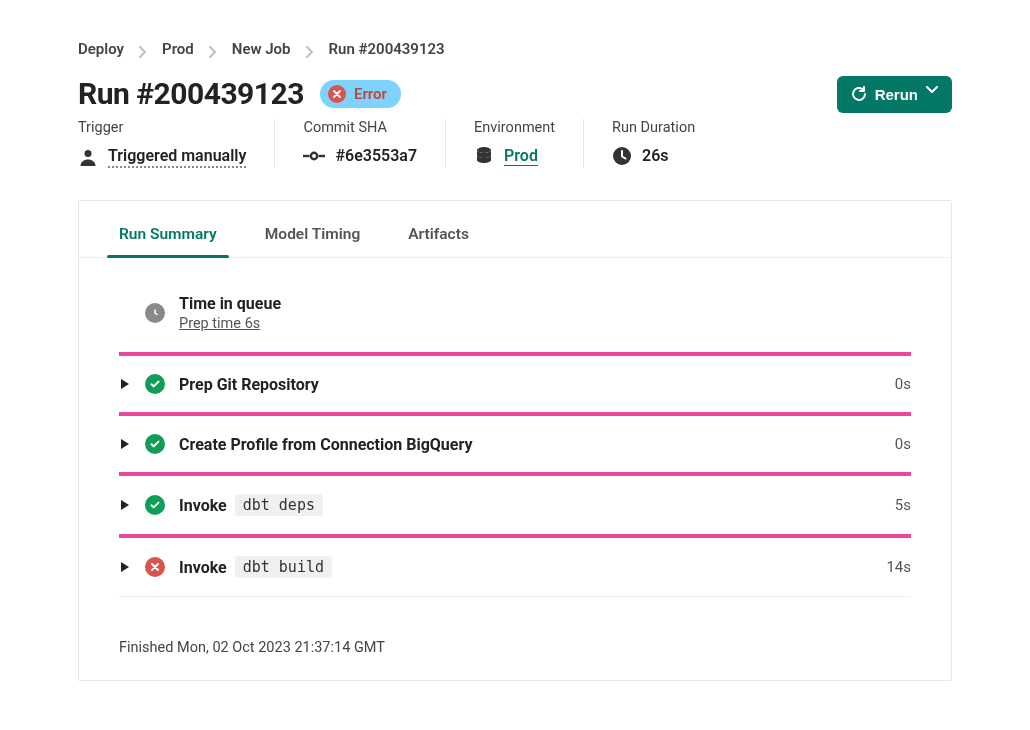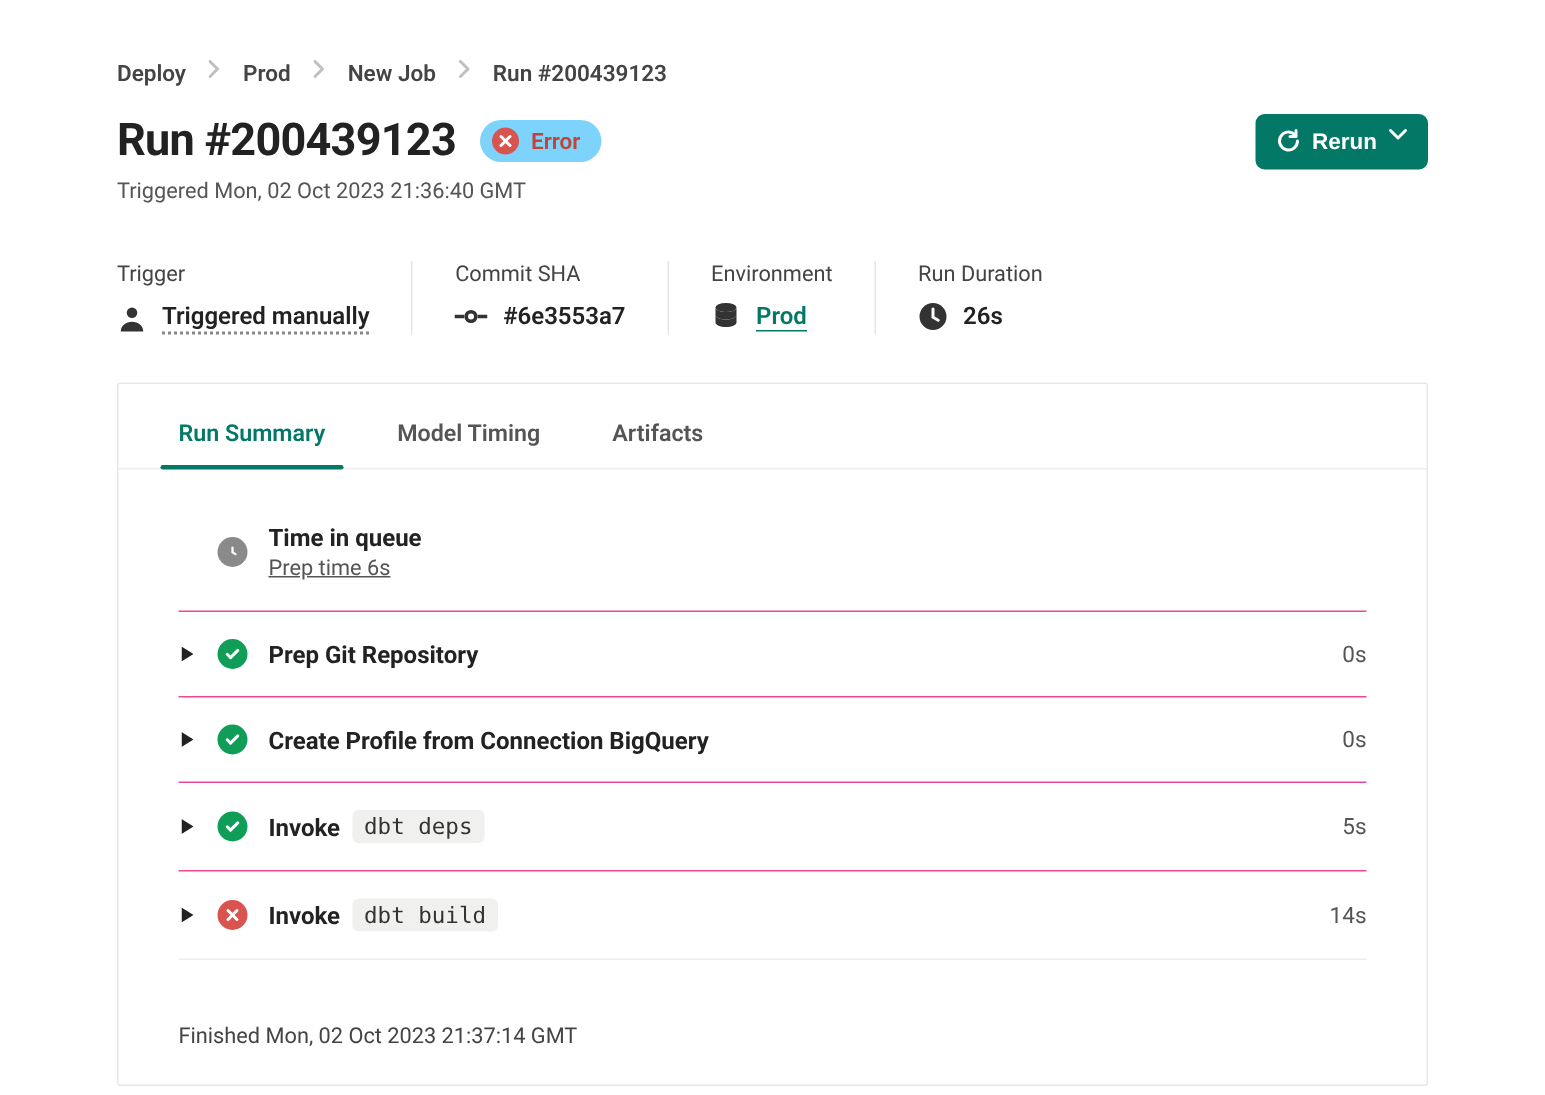--- a/index.html
+++ b/index.html
@@ -7,21 +7,21 @@
     font-family: -apple-system, BlinkMacSystemFont, "Segoe UI", Roboto, Helvetica, Arial, sans-serif;
     background: #fff;
     color: #222;
     width: 1030px;
     height: 730px;
     overflow: hidden;
   }
   .page { padding: 40px 78px 0 78px; }
 
   
-  .breadcrumb { display: flex; align-items: flex-start; gap: 15px; font-size: 15px; font-weight: 600; color: #444; margin-bottom: 18px; }
+  .breadcrumb { display: flex; align-items: flex-end; gap: 15px; font-size: 15px; font-weight: 600; color: #444; margin-bottom: 18px; }
   .breadcrumb .crumb { color: #444; cursor: pointer; }
   .breadcrumb .crumb.current { color: #444; font-weight: 600; }
   .breadcrumb .chev { color: #c0c0c0; display: inline-flex; }
 
   
   .header-row { display: flex; justify-content: space-between; align-items: flex-start; margin-bottom: 6px; }
   .title-wrap { display: flex; align-items: center; gap: 16px; }
   .page-title { font-size: 30px; font-weight: 700; color: #222; letter-spacing: -0.5px; }
   .badge-error {
     display: inline-flex; align-items: center; gap: 8px;
@@ -63,21 +63,21 @@
   .tab { padding-bottom: 14px; font-size: 15.5px; font-weight: 600; color: #555; cursor: pointer; position: relative; }
   .tab.active { color: #047866; }
   .tab.active::after {
     content: ''; position: absolute; left: -12px; right: -12px; bottom: -1px; height: 3px; background: #047866; border-radius: 2px;
   }
 
   .steps { padding: 12px 40px 24px 40px; }
   .step {
     display: flex; align-items: center; gap: 14px;
     padding: 18px 0;
-    border-bottom: 1px solid #ec4899;
+    border-bottom: 4px solid #ec4899;
   }
   .step:last-of-type { border-bottom: 1px solid #eee; }
   .step.noexpand { padding-top: 24px; padding-bottom: 20px; }
   .expand { width: 12px; display: inline-flex; align-items:center; justify-content:center; color:#222; cursor:pointer; }
   .status-circle {
     width: 20px; height: 20px; border-radius: 50%;
     display: inline-flex; align-items: center; justify-content: center;
     flex-shrink: 0;
   }
   .status-circle.success { background: #0f9d58; }
@@ -143,21 +143,20 @@
           </svg>
       </span>
       <span>Rerun</span>
       <span class="icon-wrap">
         <svg width="12" height="8" viewBox="0 0 12 8" fill="none">
             <path d="M1 1l5 5 5-5" stroke="#fff" stroke-width="2" stroke-linecap="round" stroke-linejoin="round"></path>
           </svg>
       </span>
     </button>
   </div>
-  <div class="subline">Triggered Mon, 02 Oct 2023 21:36:40 GMT</div>
 
   <div class="meta-row">
     <div class="meta-cell">
       <div class="meta-label">Trigger</div>
       <div class="meta-value">
         <span class="icon-wrap">
           <svg width="20" height="20" viewBox="0 0 20 20" fill="#333">
               <circle cx="10" cy="6.5" r="3.5"></circle>
               <path d="M2.5 19c0-4 3.5-6.5 7.5-6.5s7.5 2.5 7.5 6.5H2.5z"></path>
             </svg>

